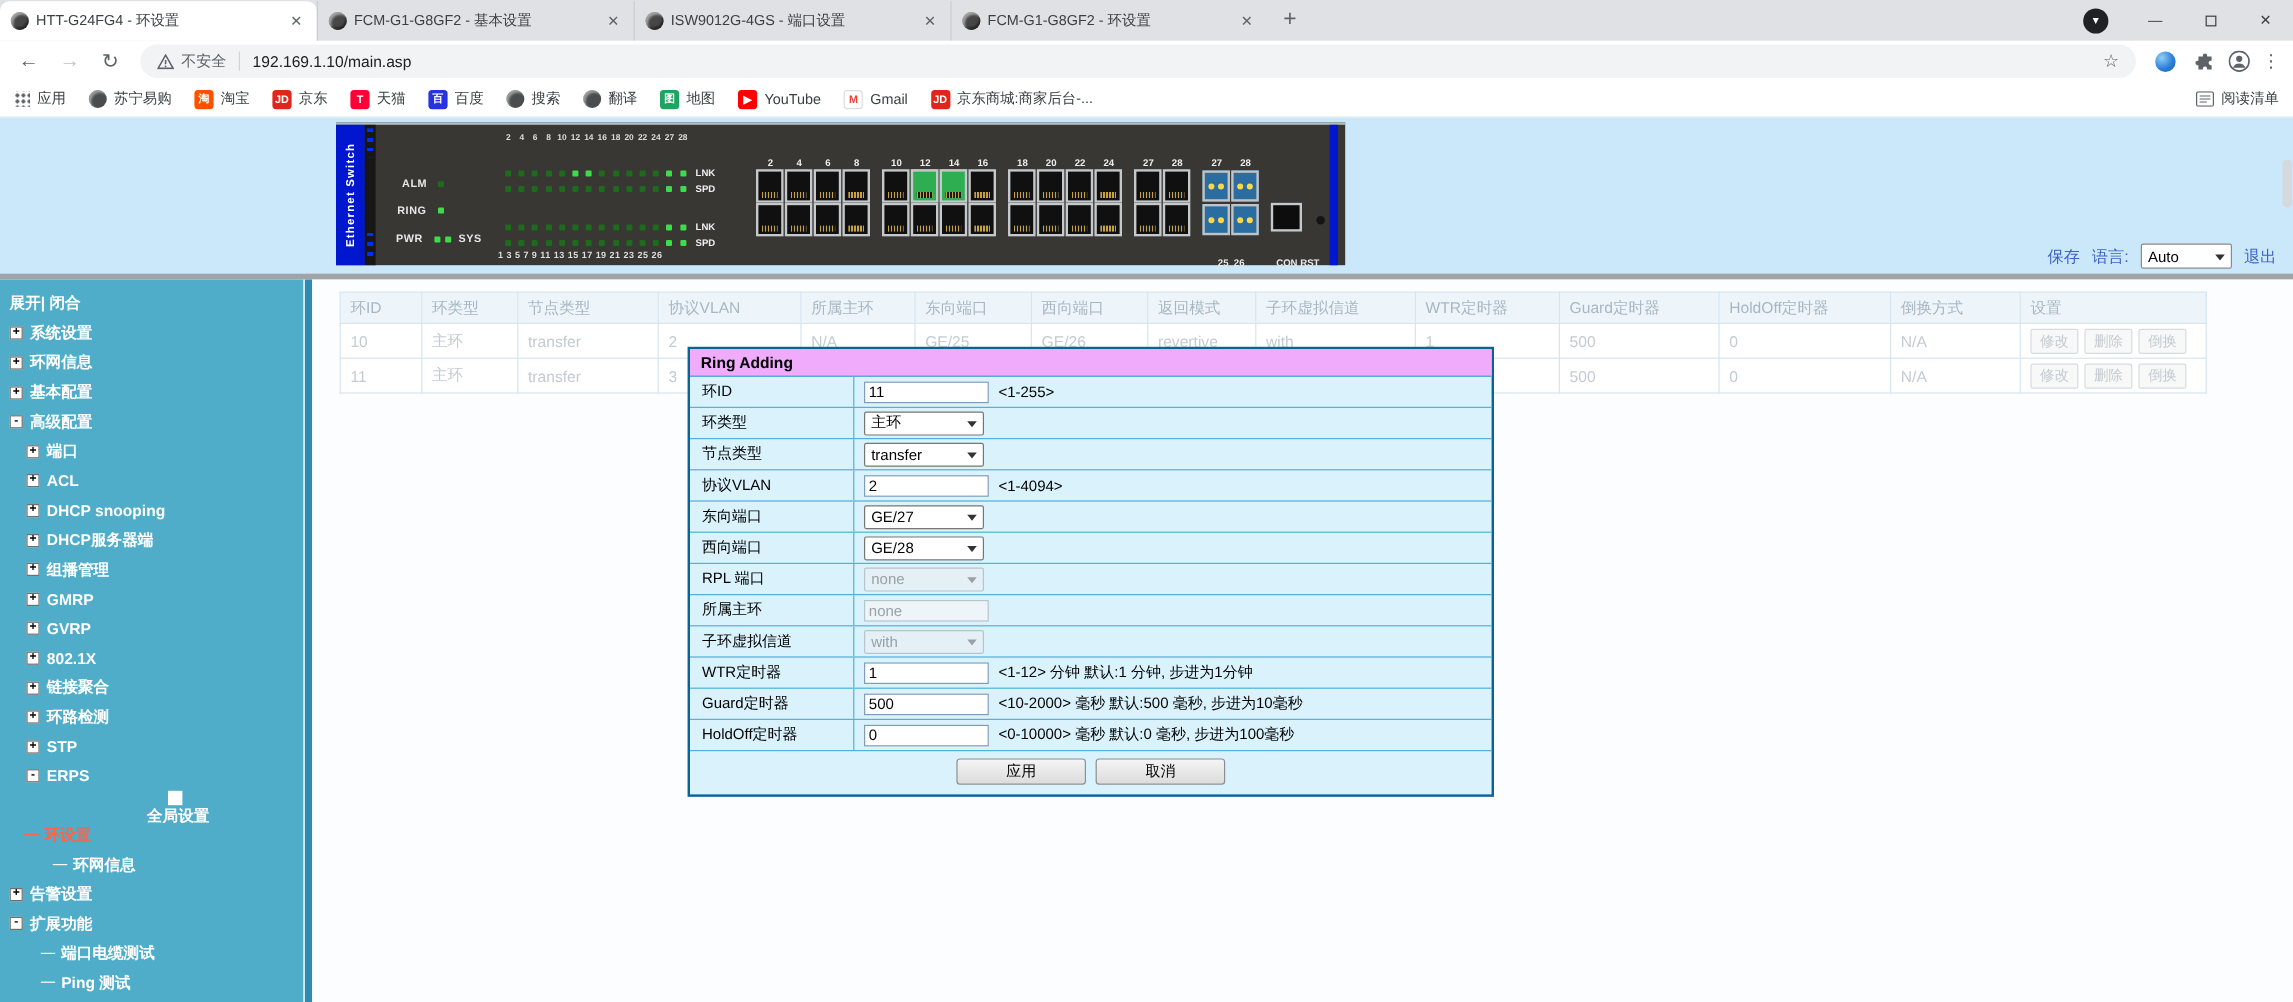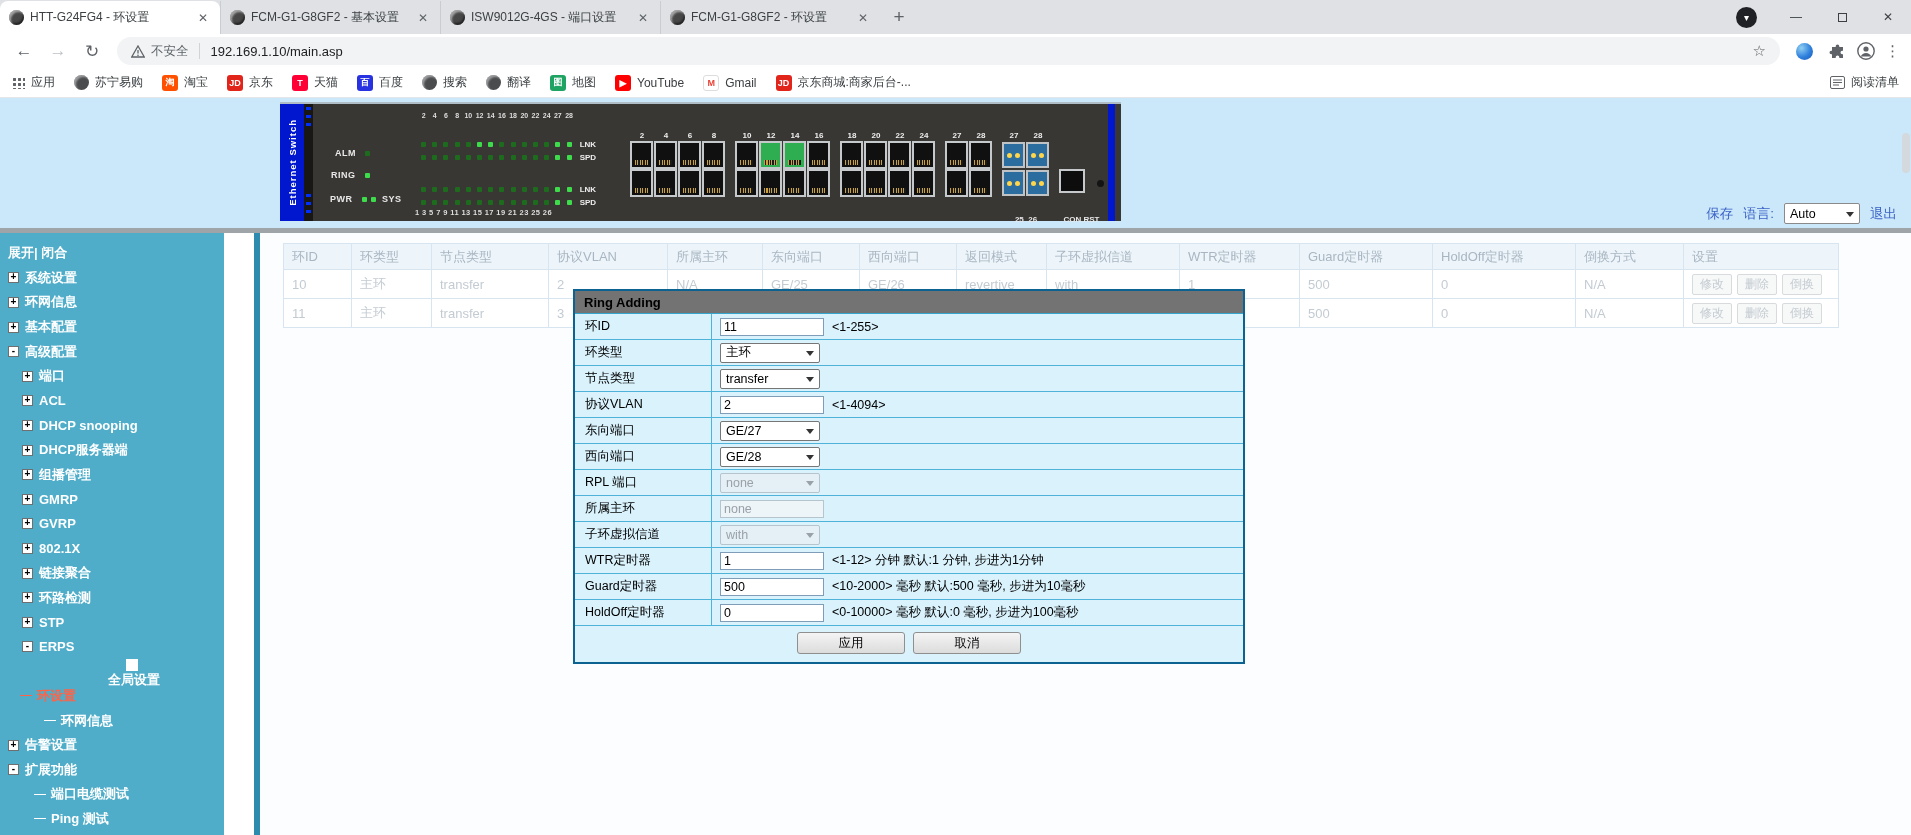--- a/index.html
+++ b/index.html
@@ -3,21 +3,21 @@
 <meta charset="utf-8">
 <style>
   * { box-sizing: border-box; }
   html,body { margin:0; padding:0; width:1911px; height:835px; overflow:hidden;
               font-family:"Liberation Sans", sans-serif; background:#fff; position:relative; }
 
   
   .tabstrip { position:absolute; top:0; left:0; right:0; height:34px; background:#dfe1e5;
               display:flex; align-items:flex-end; }
   #tabs { display:flex; height:34px; align-items:flex-end; }
-  .tab { width:220px; height:33px; display:flex; align-items:center; padding:0 9px; position:relative; }
+  .tab { width:264px; height:33px; display:flex; align-items:center; padding:0 9px; position:relative; }
   .tab:not(.active) { border-left:1px solid #c9ccd1; }
   .tab.active { background:#fff; border-radius:8px 8px 0 0; border-left:none; }
   .tab-fav { width:15px; height:15px; border-radius:50%; flex:0 0 15px;
              background:#474747; box-shadow:inset 2px 2px 2px rgba(255,255,255,.5), inset -1px -2px 2px rgba(0,0,0,.5); }
   .tab-title { font-size:12px; color:#3c4043; margin:0 6px; white-space:nowrap; overflow:hidden;
                text-overflow:ellipsis; flex:1; }
   .tab-close { color:#5f6368; font-size:12px; width:16px; height:16px; line-height:16px; text-align:center; border-radius:50%; }
   .newtab { width:26px; height:26px; margin:0 0 4px 6px; display:flex; align-items:center; justify-content:center;
             color:#5f6368; font-size:19px; }
   .tabstrip-right { margin-left:auto; display:flex; align-items:center; height:34px; }
@@ -55,21 +55,21 @@
   .bm-globe { width:15px; height:15px; border-radius:50%; background:#4a4c4e;
               box-shadow:inset 2px 2px 2px rgba(255,255,255,.45); }
   .bm-badge { width:16px; height:16px; border-radius:3px; color:#fff; font-size:9px; font-weight:bold;
               display:flex; align-items:center; justify-content:center; }
   .reading { margin-left:auto; display:flex; align-items:center; font-size:12px; color:#3c4043; }
   .reading svg { margin-right:6px; }
 
   
   .blueband { position:absolute; top:98px; left:0; right:0; height:130px; background:#cbe8fb; }
   .graybar  { position:absolute; top:228px; left:0; right:0; height:5px; background:#9fa4a8; }
-  .sidebar  { position:absolute; top:233px; bottom:0; left:0; width:224px; background:#4fadc9; }
+  .sidebar  { position:absolute; top:233px; bottom:0; left:0; width:253px; background:#4fadc9; }
   .side-gap { position:absolute; top:233px; bottom:0; left:253px; width:1px; background:#ffffff; }
   .side-strip { position:absolute; top:233px; bottom:0; left:254px; width:6px; background:#2e8bb0; }
   .main { position:absolute; top:233px; bottom:0; left:260px; right:0; background:#fcfdff; }
 
   #sideItems { padding-top:8px; }
   .side-item { height:24.6px; display:flex; align-items:center; color:#fff; font-size:13px; font-weight:bold;
                white-space:nowrap; }
   .pm-box { width:11px; height:11px; background:#fff; border:1px solid #6f6f6f; color:#000;
             font-size:10px; line-height:8px; text-align:center; margin-right:6px; font-weight:bold; flex:0 0 11px; }
   .leaf-dash { width:12px; height:1px; background:#fff; margin-right:5px; flex:0 0 12px; }
@@ -137,21 +137,21 @@
   .tcell { display:table-cell; border:1px solid #d6e5f0; vertical-align:middle; padding:0 0 0 8px;
            font-size:13px; white-space:nowrap; }
   .tcell.th { background:#edf5fb; color:#a9b6c1; height:26px; }
   .tcell.td { background:#ffffff; color:#c3cbd2; height:29px; }
   .row-btn { border:1px solid #d8dbde; background:#f7f8f8; color:#c4cbd1; font-size:12px;
              padding:1px 7px; margin-right:5px; border-radius:2px; font-family:inherit; }
 
   
   .dialog { position:absolute; left:573px; top:289px; width:672px; background:#d9f2fc;
             border:2px solid #0c6290; z-index:50; }
-  .dlg-title { height:23px; background:#737373; border-bottom:1px solid #35a7cf; font-size:13px;
+  .dlg-title { height:23px; background:#f0abfc; border-bottom:1px solid #35a7cf; font-size:13px;
                font-weight:bold; color:#000; padding:4px 9px 0; }
   .dlg-row { display:flex; height:26px; align-items:center; border-bottom:1px solid #4fb2d8; }
   .dlg-label { width:136px; padding-left:10px; font-size:12.5px; color:#000; flex:0 0 136px; }
   .dlg-ctrl { flex:1; height:100%; border-left:1px solid #4fb2d8; display:flex; align-items:center;
               padding-left:8px; }
   .dlg-input { width:104px; height:18px; border:1px solid #7f9db9; font-size:12.5px; padding:0 3px;
                font-family:inherit; background:#fff; color:#000; }
   .dlg-input.disabled { background:#edf5f9; color:#9aa1a7; border-color:#b5c4cd; }
   .dlg-select { width:100px; height:20px; border:1px solid #767676; border-radius:2px; background:#fff;
                 display:flex; align-items:center; justify-content:space-between; padding:0 5px;

